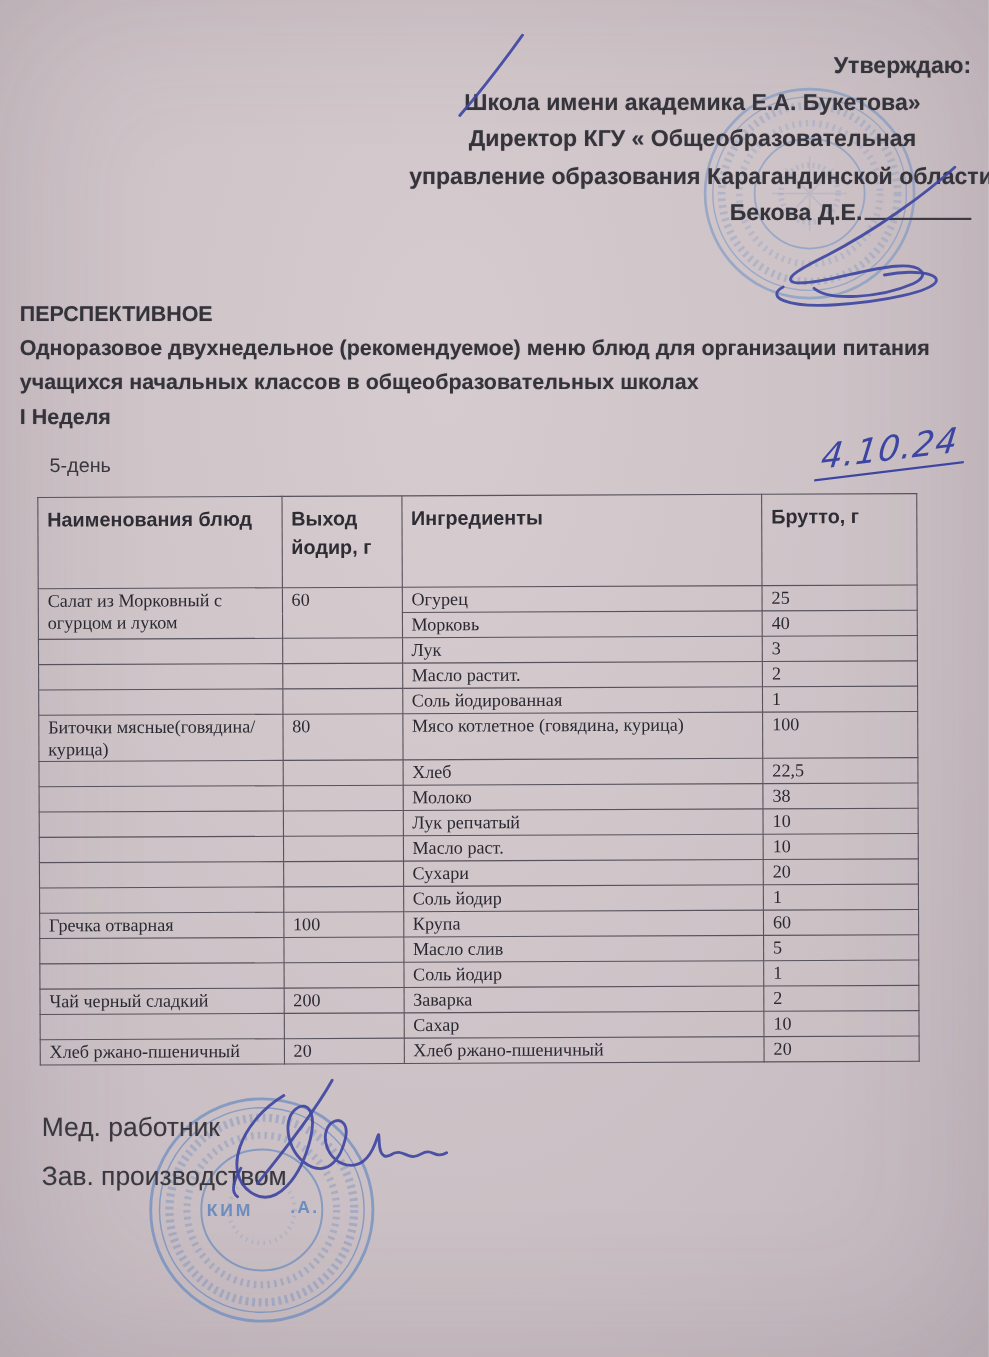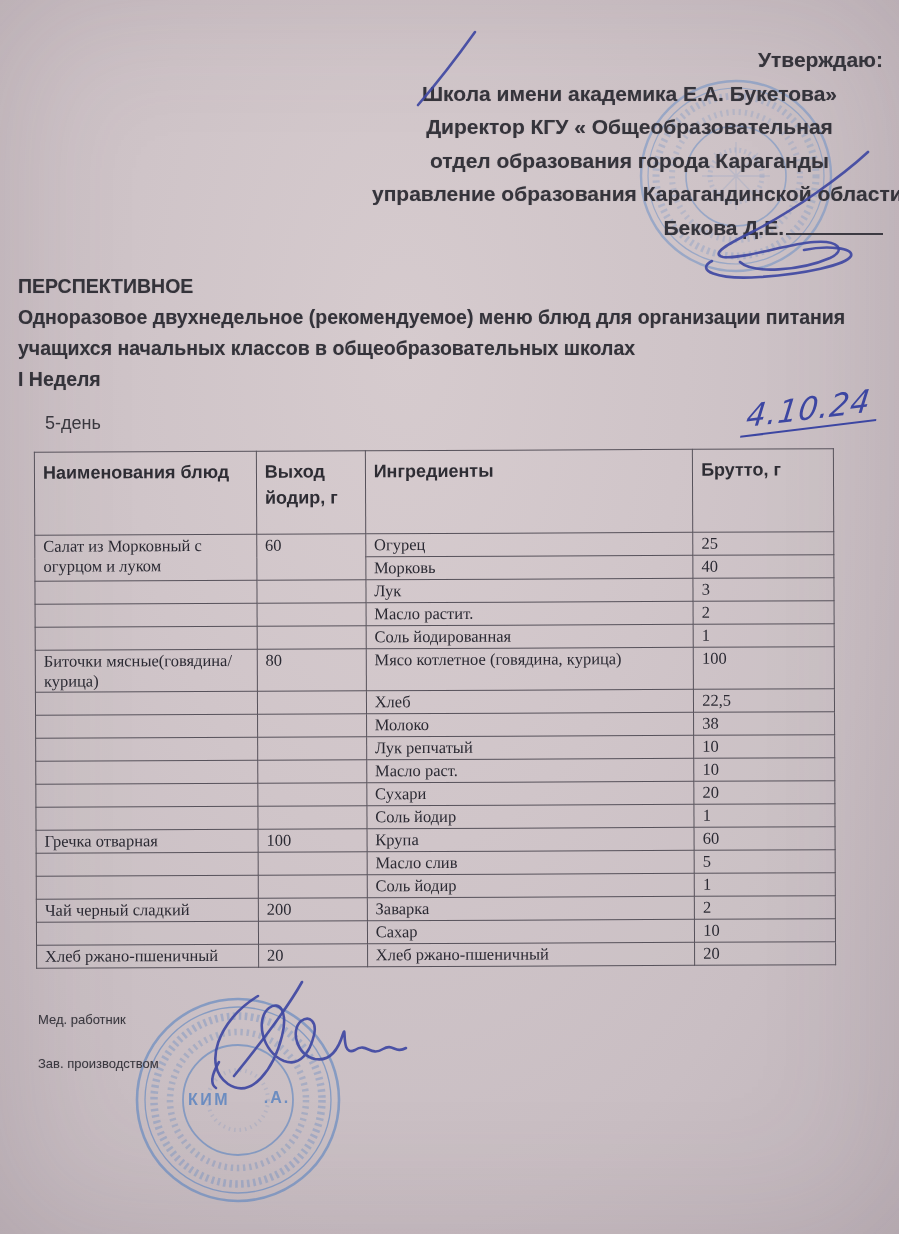--- a/index.html
+++ b/index.html
@@ -41,21 +41,21 @@
              padding:1px 8px;vertical-align:top;}
   table.menu th{height:74px;text-align:left;font-size:18px;
              font-weight:bold;color:#2e2d34;padding-top:7px;line-height:26px;}
   table.menu td{font-family:"Liberation Serif","DejaVu Serif",serif;
              font-size:16.5px;line-height:20px;height:20px;color:#2b2a33;}
   table.menu td.c-dish{line-height:19.5px;}
   td.sans-cell{font-family:"Liberation Sans","DejaVu Sans",sans-serif;
              font-size:18.5px;line-height:27px;height:27px;color:#3a3941;}
 
   
-  .foot-label{font-size:13px;color:#3a383f;text-shadow:0 0 1px rgba(60,58,70,0.25);}
+  .foot-label{font-size:24px;color:#3a383f;text-shadow:0 0 1px rgba(60,58,70,0.25);}
   .f1{top:1012px;left:38px;}
   .f2{top:1056px;left:38px;}
 
   
   svg.ink path{fill:none;stroke:#3f48a2;stroke-width:2.6;
                stroke-linecap:round;stroke-linejoin:round;opacity:0.92;}
   svg.stamp{opacity:1;}
   .stamp-top{left:636px;top:76px;}
   .stamp-bottom{left:131px;top:993px;}
   .z1{z-index:1;} .z2{z-index:2;} .z3{z-index:3;}
@@ -92,21 +92,20 @@
   </svg>
 
   <svg class="abs ink z3" style="left:405px;top:25px;" width="85" height="90" viewBox="0 0 85 90">
     <path d="M 70,7 C 55,28 32,58 13,80" stroke-width="2.4"></path>
   </svg>
 
   <div class="abs approval z2">
     <div class="a-line a-right">Утверждаю:</div>
     <div class="a-line">Школа имени академика Е.А. Букетова»</div>
     <div class="a-line">Директор  КГУ « Общеобразовательная</div>
-    <div class="a-line">отдел образования города Караганды</div>
     <div class="a-line">управление образования Карагандинской области</div>
     <div class="a-line a-right"><span>Бекова Д.Е.</span><span class="sig-line"></span></div>
   </div>
 
   <svg class="abs ink z3" style="left:590px;top:128px;" width="300" height="160" viewBox="0 0 300 160">
     <path d="M 278,24 C 252,48 205,82 162,104 C 138,116 120,126 133,129 C 155,131 196,116 224,114 C 248,112 257,122 240,130 C 210,143 163,146 150,134"></path>
     <path d="M 122,133 C 105,142 126,152 170,149 C 215,146 256,137 261,128 C 264,120 238,117 214,122"></path>
   </svg>
 
   <div class="abs title-block z2">

